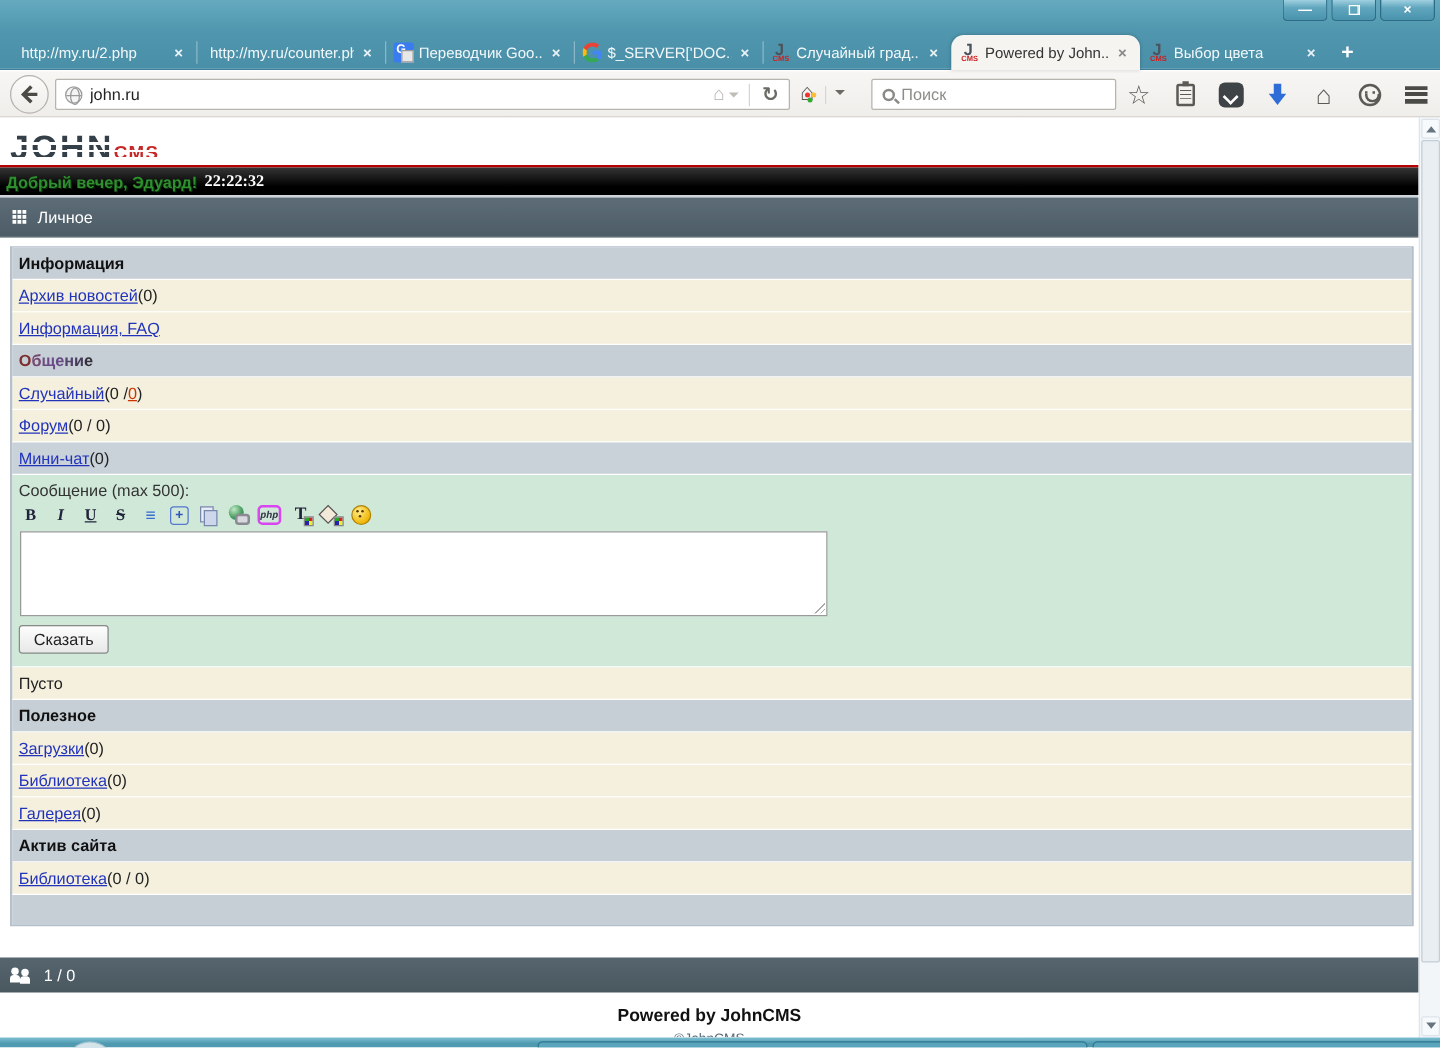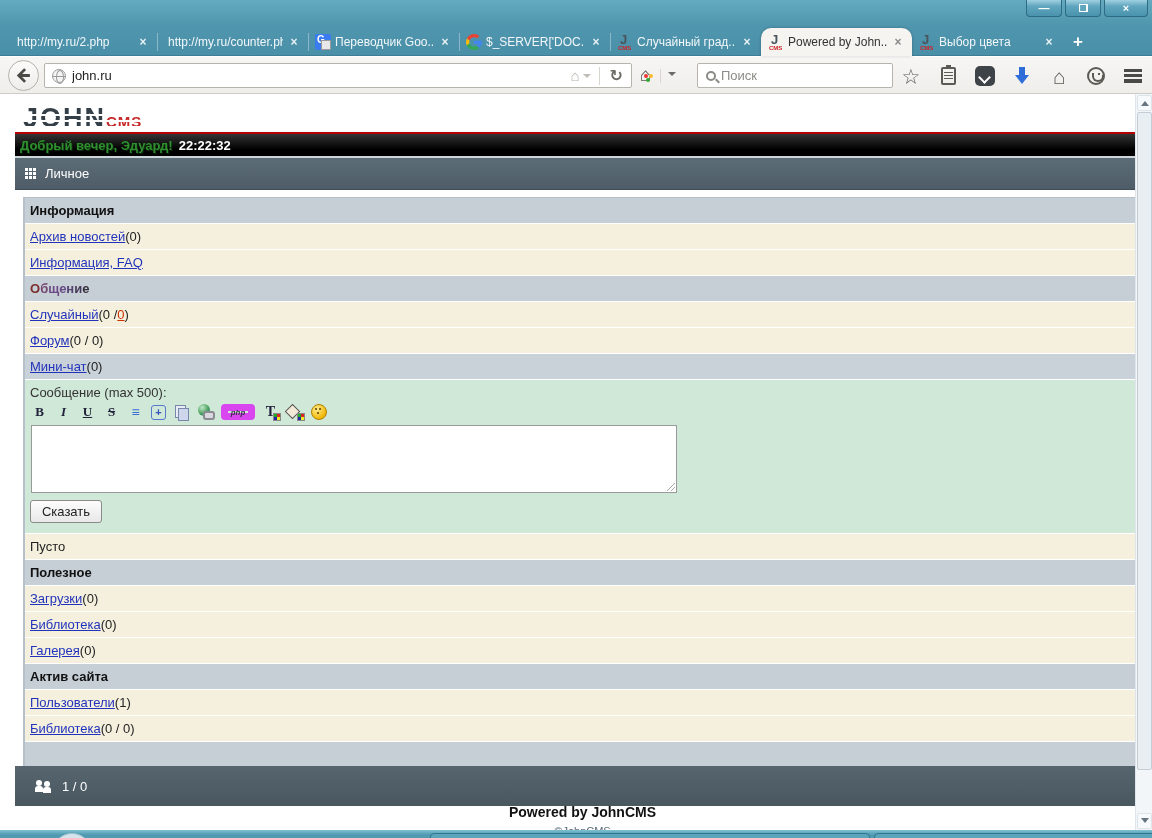--- a/index.html
+++ b/index.html
@@ -85,32 +85,32 @@
   .down-icon { position:relative; width:14px; height:18px; }
   .down-icon::before { content:""; position:absolute; left:4px; top:0; width:6px; height:9px; background:#2e6cd8; }
   .down-icon::after { content:""; position:absolute; left:0; top:8px; border-left:7px solid transparent; border-right:7px solid transparent; border-top:9px solid #2e6cd8; }
   .home-icon { font-size:21px; line-height:1; }
   .smiley-icon { width:18px; height:18px; border:2px solid #5c5a55; border-radius:50%; position:relative; }
   .smiley-icon::before { content:""; position:absolute; left:3px; top:4px; width:2px; height:2px; background:#5c5a55; box-shadow:6px 0 0 #5c5a55; }
   .smiley-icon::after { content:""; position:absolute; left:3px; top:6px; width:8px; height:5px; border:2px solid #5c5a55; border-top:none; border-radius:0 0 8px 8px; }
   .burger-icon { width:18px; height:14px; background:linear-gradient(#4a4a46 0 3px,transparent 3px 5px,#4a4a46 5px 8px,transparent 8px 10px,#4a4a46 10px 13px); }
 
   
-  .page { position:absolute; left:15px; top:94px; width:1135px; height:736px; background:#fff; overflow:hidden; }
+  .page { position:absolute; left:0; top:94px; width:1135px; height:736px; background:#fff; overflow:hidden; }
 
   .logo { padding:9px 0 0 8px; height:38px; position:relative; width:220px; }
   .logo-main { font-size:27px; font-weight:bold; color:#343f48; letter-spacing:2px; font-family:"Liberation Sans",sans-serif; }
   .logo-suffix { font-size:15px; font-weight:bold; color:#c62828; letter-spacing:1px; }
   .logo::after { content:""; position:absolute; left:6px; top:16px; width:130px; height:22px;
     background:repeating-linear-gradient(transparent 0 4px,#fff 4px 6px); pointer-events:none; }
   .redline { height:2px; background:#b40000; }
   .greetbar { height:24px; background:linear-gradient(#353535,#000 70%); display:flex; align-items:center; padding-left:5px;
     font-size:13px; font-weight:bold; border-bottom:2px solid #cfd6db; }
   .greet-text { color:#2f8f2f; text-shadow:1px 1px 0 #0c2a0c; }
-  .greet-time { color:#fff; margin-left:6px; }
+  .greet-time { color:#fff; margin-left:6px;font-family:Liberation Serif, serif; }
   .navtitle { height:32px; background:linear-gradient(#5d6d77,#4d5c66); display:flex; align-items:center; padding-left:10px;
     border-bottom:1px solid #3e4c55;text-align:center; }
   .grid-icon { width:11px; height:11px; position:relative; margin-right:9px; }
   .grid-icon::before { content:""; position:absolute; left:0; top:0; width:3px; height:3px; background:#fff;
     box-shadow:4px 0 0 #fff,8px 0 0 #fff,0 4px 0 #fff,4px 4px 0 #fff,8px 4px 0 #fff,0 8px 0 #fff,4px 8px 0 #fff,8px 8px 0 #fff; }
   .navtitle-label { color:#fff; font-size:13px; }
 
   .menu-table { margin:7px 4px 0 8px; border:2px solid #b6c0ca; border-top-width:1px; border-bottom-width:1px; }
   .row { height:26px; display:flex; align-items:center; padding-left:5px; font-size:13px; border-bottom:1px solid #fff; }
   .row.header { background:#c6ced6; font-weight:bold; color:#111; }
@@ -130,40 +130,40 @@
   .ei-strike-icon { text-decoration:line-through; }
   .ei-list-icon { color:#3a6fd0; font-family:"Liberation Sans",sans-serif; font-size:14px; }
   .ei-spoiler-icon { border:1px solid #5577cc; border-radius:3px; color:#3355bb; font-size:11px; width:15px; height:15px; font-family:"Liberation Sans",sans-serif; }
   .ei-quote-icon { }
   .ei-quote-icon::before { content:""; position:absolute; left:2px; top:1px; width:9px; height:11px; background:#e8ecf6; border:1px solid #7788aa; }
   .ei-quote-icon::after { content:""; position:absolute; left:5px; top:4px; width:9px; height:11px; background:#cdd6ea; border:1px solid #7788aa; }
   .ei-url-icon::before { content:""; position:absolute; left:1px; top:0px; width:12px; height:12px; border-radius:50%;
     background:radial-gradient(circle at 35% 30%,#bfe8c8,#4a9e5c 55%,#2c6ea0); }
   .ei-url-icon::after { content:""; position:absolute; right:-1px; bottom:0px; width:8px; height:5px;
     border:2px solid #8a8a92; border-radius:3px; background:#d8d8de; }
-  .ei-php-icon { border:7px solid #d946ef; border-radius:4px; font-size:8px; font-style:italic; width:34px; color:#334; font-family:"Liberation Mono","DejaVu Sans Mono",monospace; }
+  .ei-php-icon { border:2px solid #d946ef; border-radius:4px; font-size:8px; font-style:italic; width:19px; color:#334; font-family:"Liberation Mono","DejaVu Sans Mono",monospace; }
   .palette { position:absolute; right:-2px; bottom:-1px; width:8px; height:8px;
     background:conic-gradient(#d22 0 25%, #ee2 0 50%, #22a 0 75%, #2a2 0); border:1px solid #888; }
   .ei-font-color-icon { font-size:14px; }
   .ei-fill-color-icon::before { content:""; position:absolute; left:1px; top:2px; width:9px; height:9px;
     border:1px solid #555; transform:rotate(45deg); background:#f2e9d8; }
   .ei-smiley-icon::before { content:""; position:absolute; left:1px; top:0; width:14px; height:14px; border-radius:50%;
     background:radial-gradient(circle at 35% 30%,#ffec8a,#f0b400 75%,#c78f00); border:1px solid #b08000; }
   .ei-smiley-icon::after { content:""; position:absolute; left:5px; top:4px; width:2px; height:2px; background:#5a3a00;
     box-shadow:4px 0 0 #5a3a00, 2px 4px 0 0 #5a3a00; border-radius:50%; }
   .msg-textarea { display:block; width:646px; height:68px; background:#fff; border:1px solid #999; resize:none;
     font-family:inherit; font-size:13px; margin-left:1px; position:relative; }
   .grip { position:relative; width:646px; height:0; margin-left:1px; }
   .grip::before { content:""; position:absolute; right:2px; top:-12px; width:10px; height:10px;
     background:repeating-linear-gradient(135deg,transparent 0 2px,#aaa 2px 3px); clip-path:polygon(100% 0,100% 100%,0 100%); }
   .say-btn { margin-top:7px; width:72px; height:23px; background:linear-gradient(#fdfdfd,#e8e8e8); border:1px solid #8a8a8a;
     border-radius:3px; font-size:13px; color:#222; font-family:inherit; }
 
-  .footerbar { position:absolute; left:0; top:672px; width:1135px; height:40px; background:linear-gradient(#57656f,#49575f);
-    display:flex; align-items:center; padding-left:20px; color:#fff; font-size:13px; }
+  .footerbar { position:absolute; left:0; top:672px; width:1135px; height:28px; background:linear-gradient(#57656f,#49575f);
+    display:flex; align-items:center; padding-left:8px; color:#fff; font-size:13px; }
   .people-icon { width:20px; height:13px; position:relative; margin-right:7px; }
   .people-icon::before { content:""; position:absolute; left:1px; top:0; width:6px; height:6px; border-radius:50%; background:#fff;
     box-shadow:8px 1px 0 #fff; }
   .people-icon::after { content:""; position:absolute; left:0px; top:6px; width:8px; height:6px; border-radius:3px 3px 0 0; background:#fff;
     box-shadow:8px 1px 0 #fff; }
   .powered { position:absolute; left:0; top:710px; width:1135px; text-align:center; font-size:14px; font-weight:bold; color:#111; }
   .copyright { position:absolute; left:0; top:731px; width:1135px; text-align:center; font-size:11px; color:#5a6b7a; height:5px; overflow:hidden; }
 
   
   .scrollbar { position:absolute; right:0; top:94px; width:17px; height:736px; background:#f2f6f9; border-left:1px solid #dfe5ea; }
@@ -323,21 +323,20 @@
             <span class="palette"></span>
           </span>
           <span class="ei ei-smiley-icon"></span>
         </div><textarea class="msg-textarea" style=""></textarea><div class="grip"></div><button class="say-btn">Сказать</button></div>
       <div class="row item">Пусто</div>
       <div class="row header">Полезное</div>
       <div class="row item"><span class="mlink">Загрузки</span> (0)</div>
       <div class="row item"><span class="mlink">Библиотека</span> (0)</div>
       <div class="row item"><span class="mlink">Галерея</span> (0)</div>
       <div class="row header">Актив сайта</div>
-      <div class="row item"><span class="mlink">Пользователи</span> (1)</div>
       <div class="row item"><span class="mlink">Библиотека</span> (0 / 0)</div>
       <div class="row spacer"></div>
     </div>
 
   <div class="footerbar">
     <span class="people-icon"></span>
     <span>1 / 0</span>
   </div>
   <div class="powered">Powered by JohnCMS</div>
   <div class="copyright">©JohnCMS</div>

